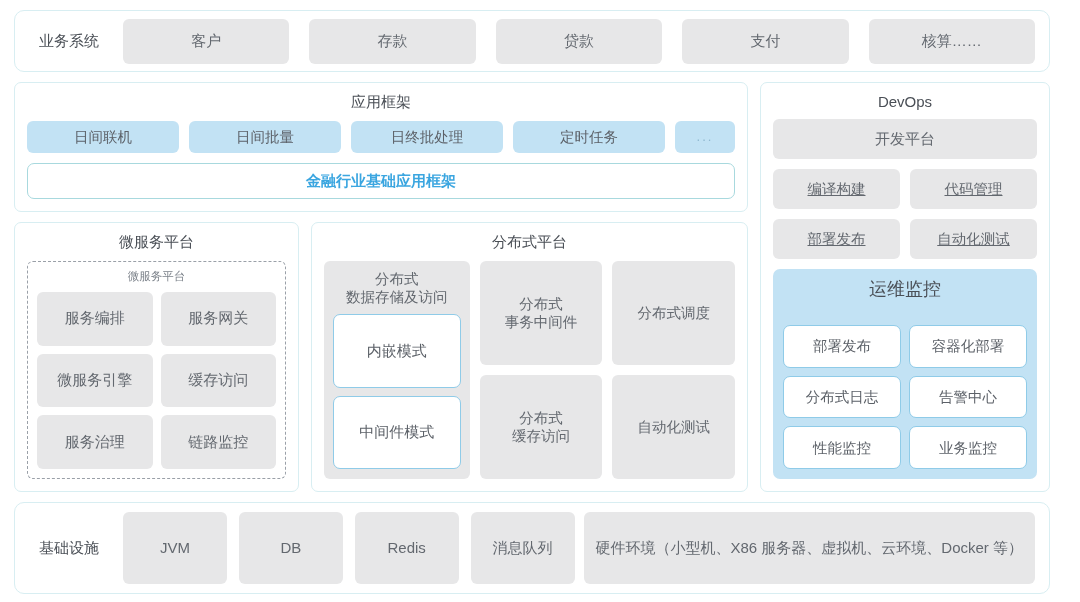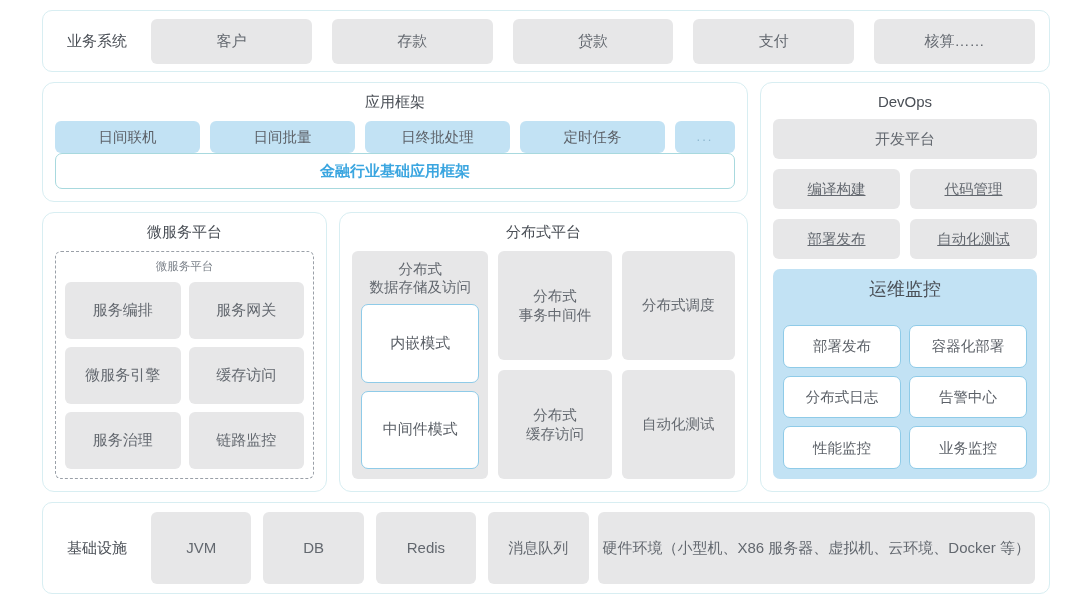--- a/index.html
+++ b/index.html
@@ -11,21 +11,21 @@
     background: #ffffff;
     font-family: "Liberation Sans", "DejaVu Sans", sans-serif;
     color: #5a5f66;
     overflow: hidden;
   }
 
   .page {
     position: relative;
     width: 1080px;
     height: 602px;
-    padding: 10px 30px 8px 42px;
+    padding: 10px 30px 8px 14px;
     display: flex;
     flex-direction: column;
     gap: 10px;
   }
 
   
   .shell {
     border: 1.5px solid #d8eef2;
     border-radius: 10px;
     background: #ffffff;
@@ -93,21 +93,21 @@
     min-width: 0;
   }
   .middle-right {
     width: 290px;
     flex: 0 0 290px;
   }
 
   
   .panel {
     border: 1.4px solid #d8eef2;
-    border-radius: 12px;
+    border-radius: 7px;
     background: #ffffff;
     padding: 10px 12px 12px 12px;
     display: flex;
     flex-direction: column;
     justify-content: center;
   }
   .panel-title {
     text-align: center;
     font-size: 15px;
     color: #4a4f56;
@@ -118,20 +118,21 @@
     font-size: 11.5px;
     color: #7d838b;
     margin-bottom: 8px;
   }
 
   .appfw { flex: 0 0 auto; }
   .appfw-chips {
     display: flex;
     gap: 10px;
     height: 32px;
+    margin-bottom: 10px;
   }
   .appfw-chips .chip { flex: 1; font-size: 14.5px; }
   .appfw-chips .chip.ellipsis { flex: 0 0 60px; font-size: 13px; letter-spacing: 2px; color: #8fb8cf; }
 
   .fw-banner {
     height: 36px;
     border: 1.2px solid #a8d9de;
     border-radius: 7px;
     background: #ffffff;
     display: flex;

